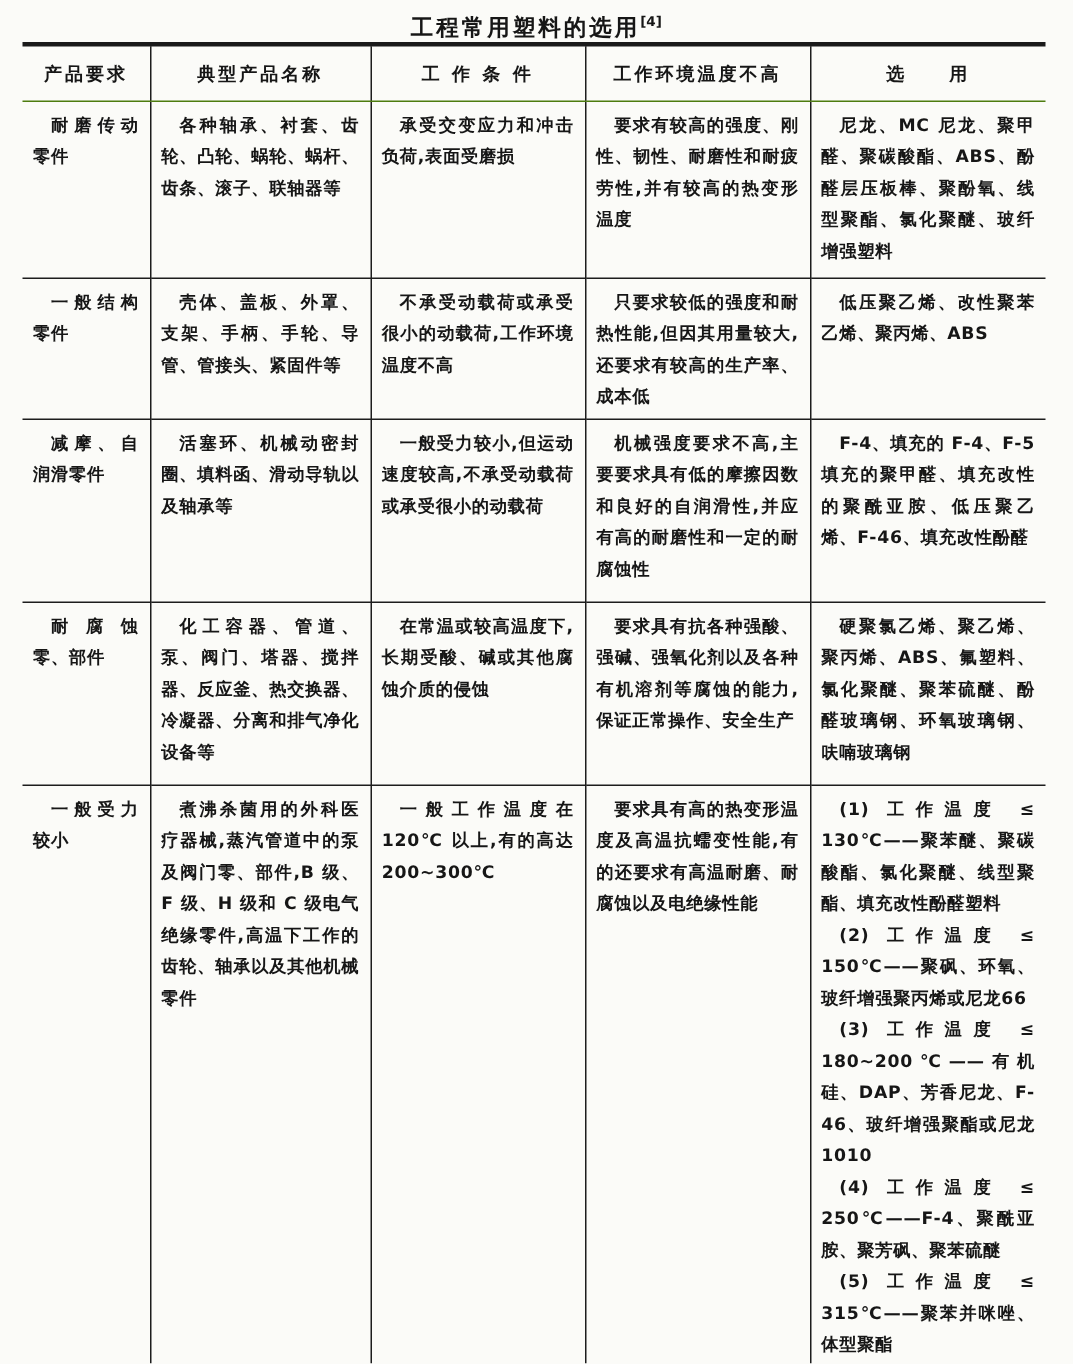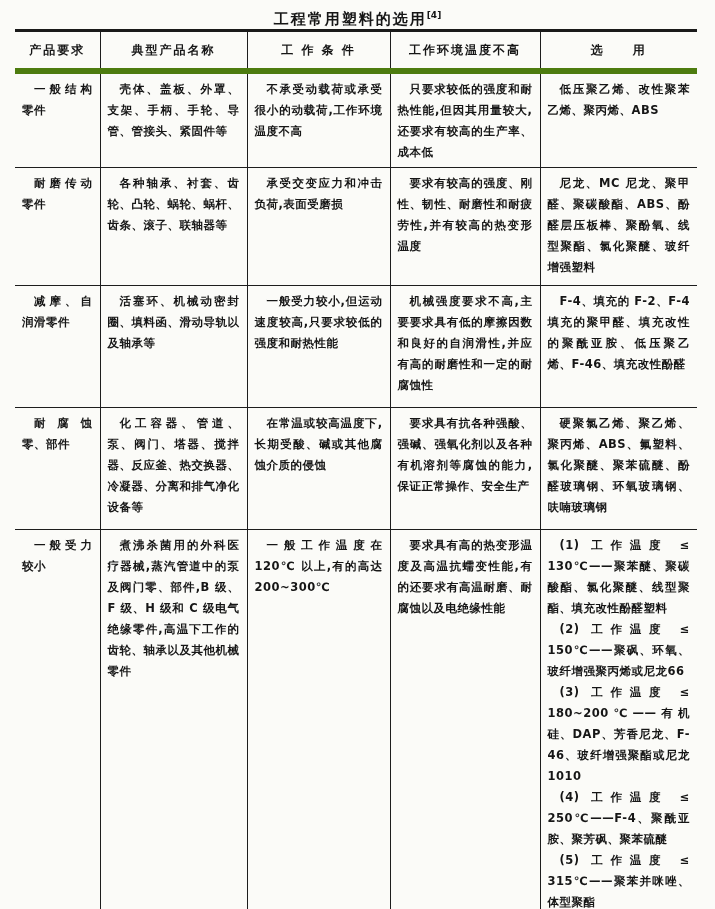--- a/index.html
+++ b/index.html
@@ -44,21 +44,21 @@
     border-bottom: 4px solid #1a1a1a;
   }
   .sel-table th {
     height: 36px;
     font-size: 12px;
     font-weight: bold;
     text-align: center;
     vertical-align: middle;
     letter-spacing: 2px;
     border-right: 1px solid #1d1d1d;
-    border-bottom: 6px solid #4d7c0f;
+    border-bottom: 1px solid #4d7c0f;
     padding: 0 2px;
   }
   .sel-table th:last-child { border-right: none; margin-left: 24px; }
   .sel-table td {
     vertical-align: top;
     font-size: 11.5px;
     font-weight: bold;
     line-height: 21px;
     letter-spacing: 0.5px;
     padding: 5px 7px 4px 7px;
@@ -96,71 +96,71 @@
       <tr>
         <th>产品要求</th>
         <th>典型产品名称</th>
         <th>工 作 条 件</th>
         <th>工作环境温度不高</th>
         <th>选　　用</th>
       </tr>
     </thead>
     <tbody>
 
+      <tr style="height:118px">
+        <td>
+            <p>耐磨传动零件</p>
+          </td>
+        <td>
+            <p>各种轴承、衬套、齿轮、凸轮、蜗轮、蜗杆、齿条、滚子、联轴器等</p>
+          </td>
+        <td>
+            <p>承受交变应力和冲击负荷,表面受磨损</p>
+          </td>
+        <td>
+            <p>要求有较高的强度、刚性、韧性、耐磨性和耐疲劳性,并有较高的热变形温度</p>
+          </td>
+        <td>
+            <p>尼龙、MC 尼龙、聚甲醛、聚碳酸酯、ABS、酚醛层压板棒、聚酚氧、线型聚酯、氯化聚醚、玻纤增强塑料</p>
+          </td>
+      </tr>
+
       <tr style="height:94px">
         <td>
             <p>一般结构零件</p>
           </td>
         <td>
             <p>壳体、盖板、外罩、支架、手柄、手轮、导管、管接头、紧固件等</p>
           </td>
         <td>
             <p>不承受动载荷或承受很小的动载荷,工作环境温度不高</p>
           </td>
         <td>
             <p>只要求较低的强度和耐热性能,但因其用量较大,还要求有较高的生产率、成本低</p>
           </td>
         <td>
             <p>低压聚乙烯、改性聚苯乙烯、聚丙烯、ABS</p>
           </td>
       </tr>
 
-      <tr style="height:118px">
-        <td>
-            <p>耐磨传动零件</p>
-          </td>
-        <td>
-            <p>各种轴承、衬套、齿轮、凸轮、蜗轮、蜗杆、齿条、滚子、联轴器等</p>
-          </td>
-        <td>
-            <p>承受交变应力和冲击负荷,表面受磨损</p>
-          </td>
-        <td>
-            <p>要求有较高的强度、刚性、韧性、耐磨性和耐疲劳性,并有较高的热变形温度</p>
-          </td>
-        <td>
-            <p>尼龙、MC 尼龙、聚甲醛、聚碳酸酯、ABS、酚醛层压板棒、聚酚氧、线型聚酯、氯化聚醚、玻纤增强塑料</p>
-          </td>
-      </tr>
-
       <tr style="height:122px">
         <td>
             <p>减摩、自润滑零件</p>
           </td>
         <td>
             <p>活塞环、机械动密封圈、填料函、滑动导轨以及轴承等</p>
           </td>
         <td>
-            <p>一般受力较小,但运动速度较高,只要求较低的强度和耐热性能</p>
+            <p>一般受力较小,但运动速度较高,不承受动载荷或承受很小的动载荷</p>
           </td>
         <td>
             <p>机械强度要求不高,主要要求具有低的摩擦因数和良好的自润滑性,并应有高的耐磨性和一定的耐腐蚀性</p>
           </td>
         <td>
-            <p>F-4、填充的 F-2、F-4 填充的聚甲醛、填充改性的聚酰亚胺、低压聚乙烯、F-46、填充改性酚醛</p>
+            <p>F-4、填充的 F-4、F-5 填充的聚甲醛、填充改性的聚酰亚胺、低压聚乙烯、F-46、填充改性酚醛</p>
           </td>
       </tr>
 
       <tr style="height:122px">
         <td>
             <p>耐腐蚀零、部件</p>
           </td>
         <td>
             <p>化工容器、管道、泵、阀门、塔器、搅拌器、反应釜、热交换器、冷凝器、分离和排气净化设备等</p>
           </td>

